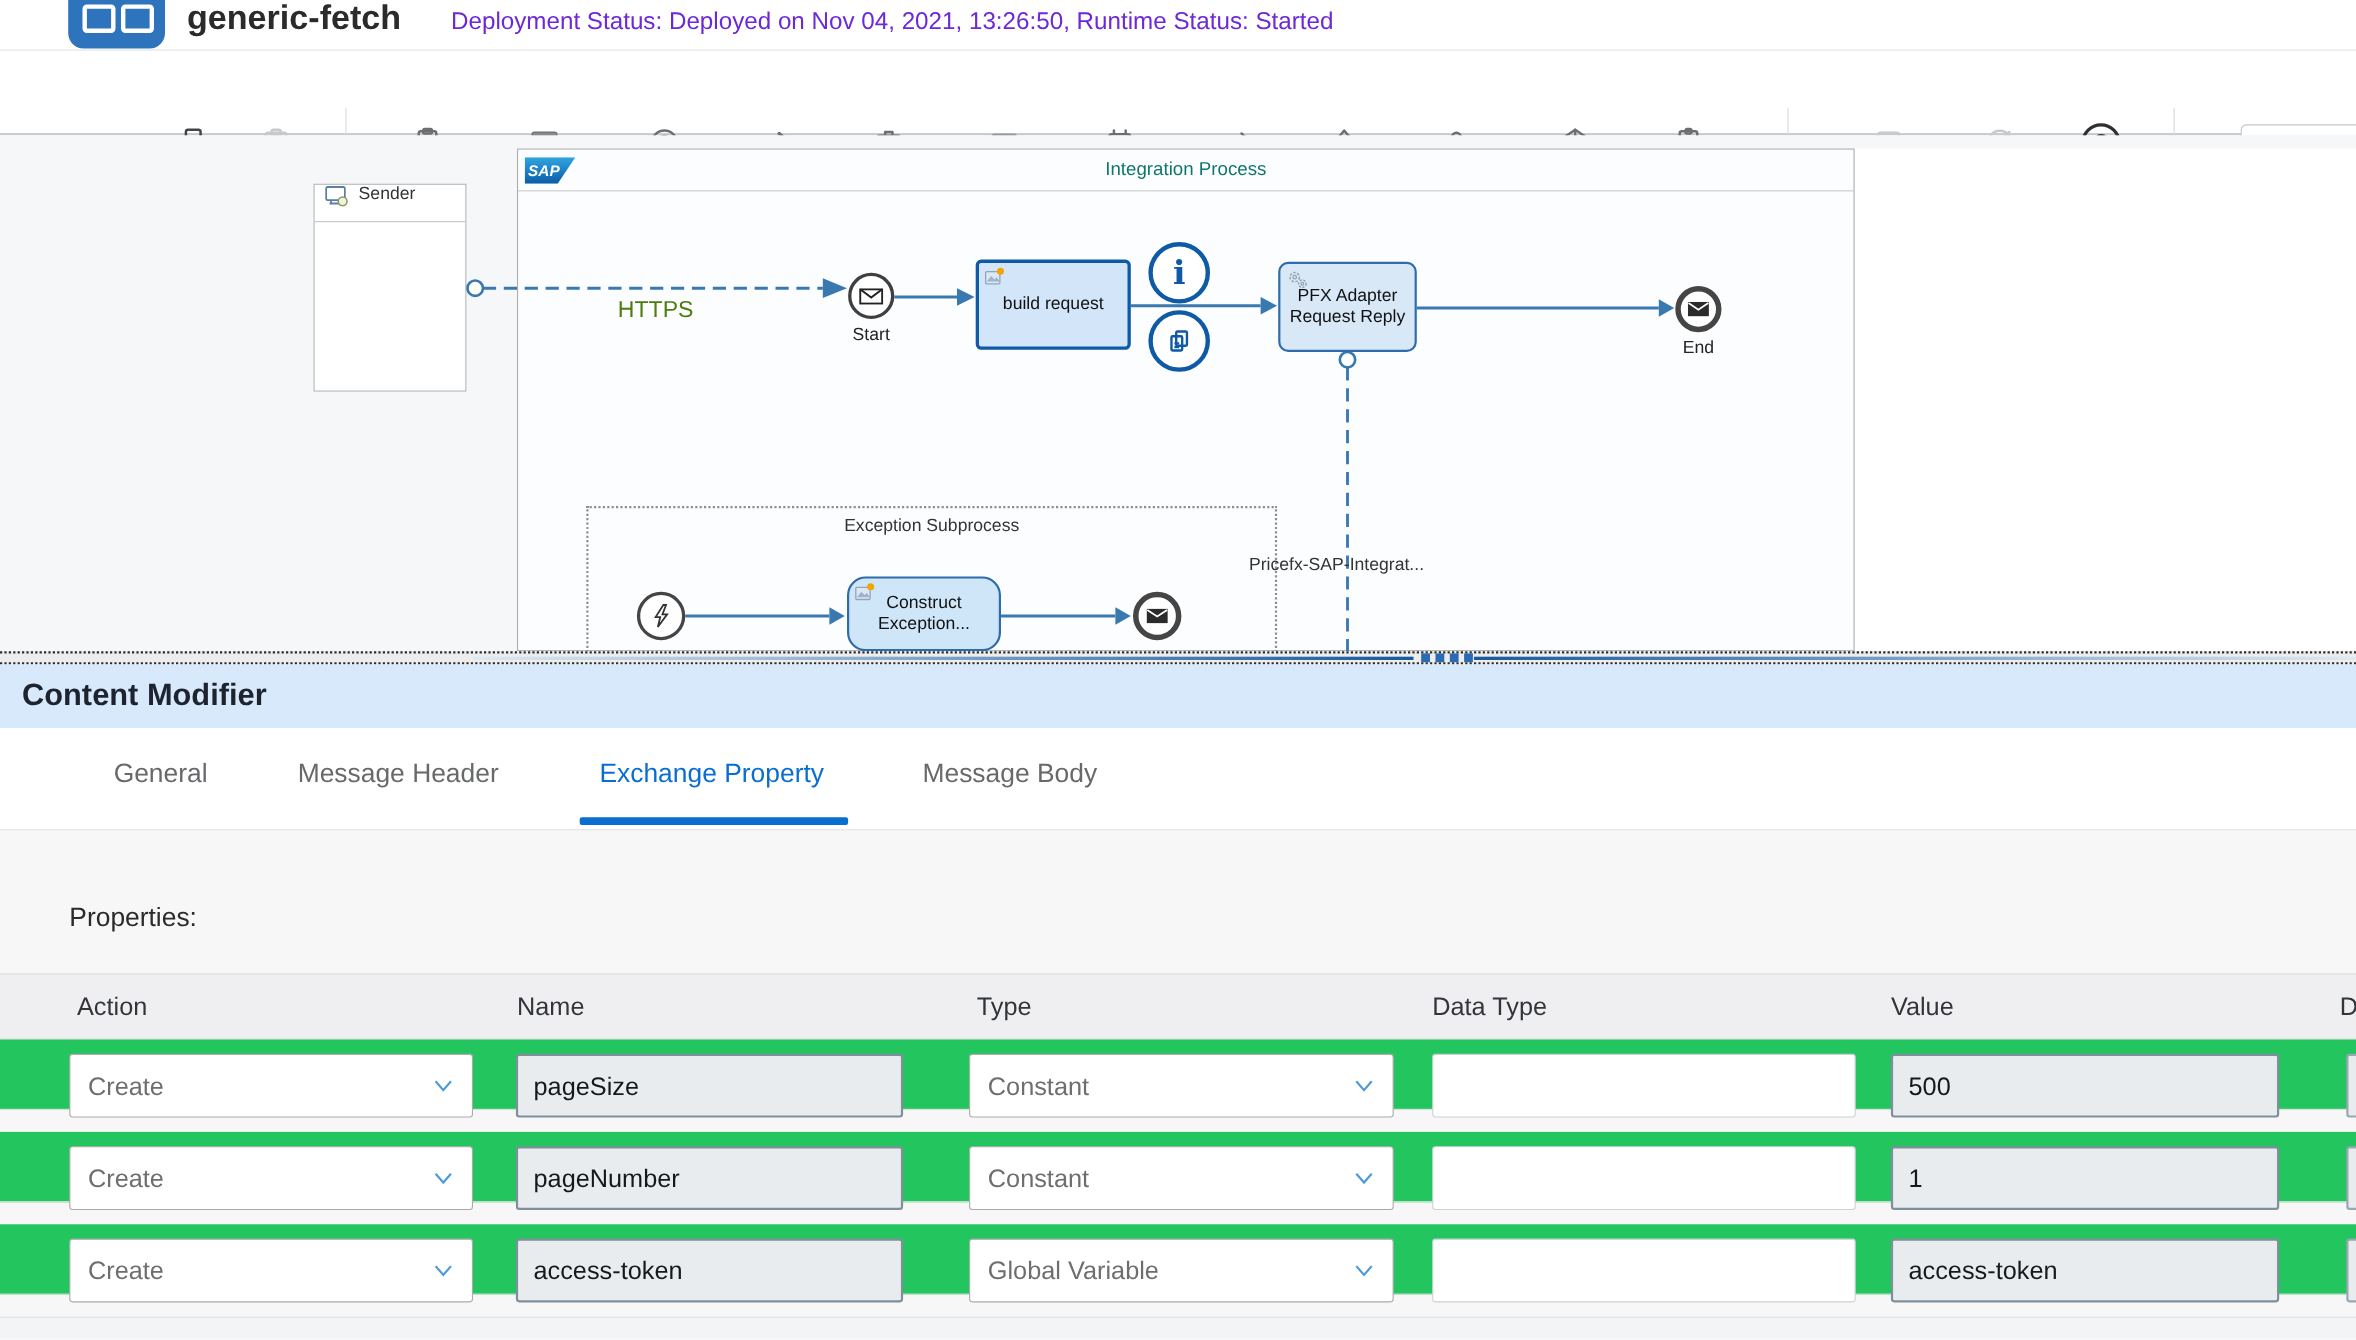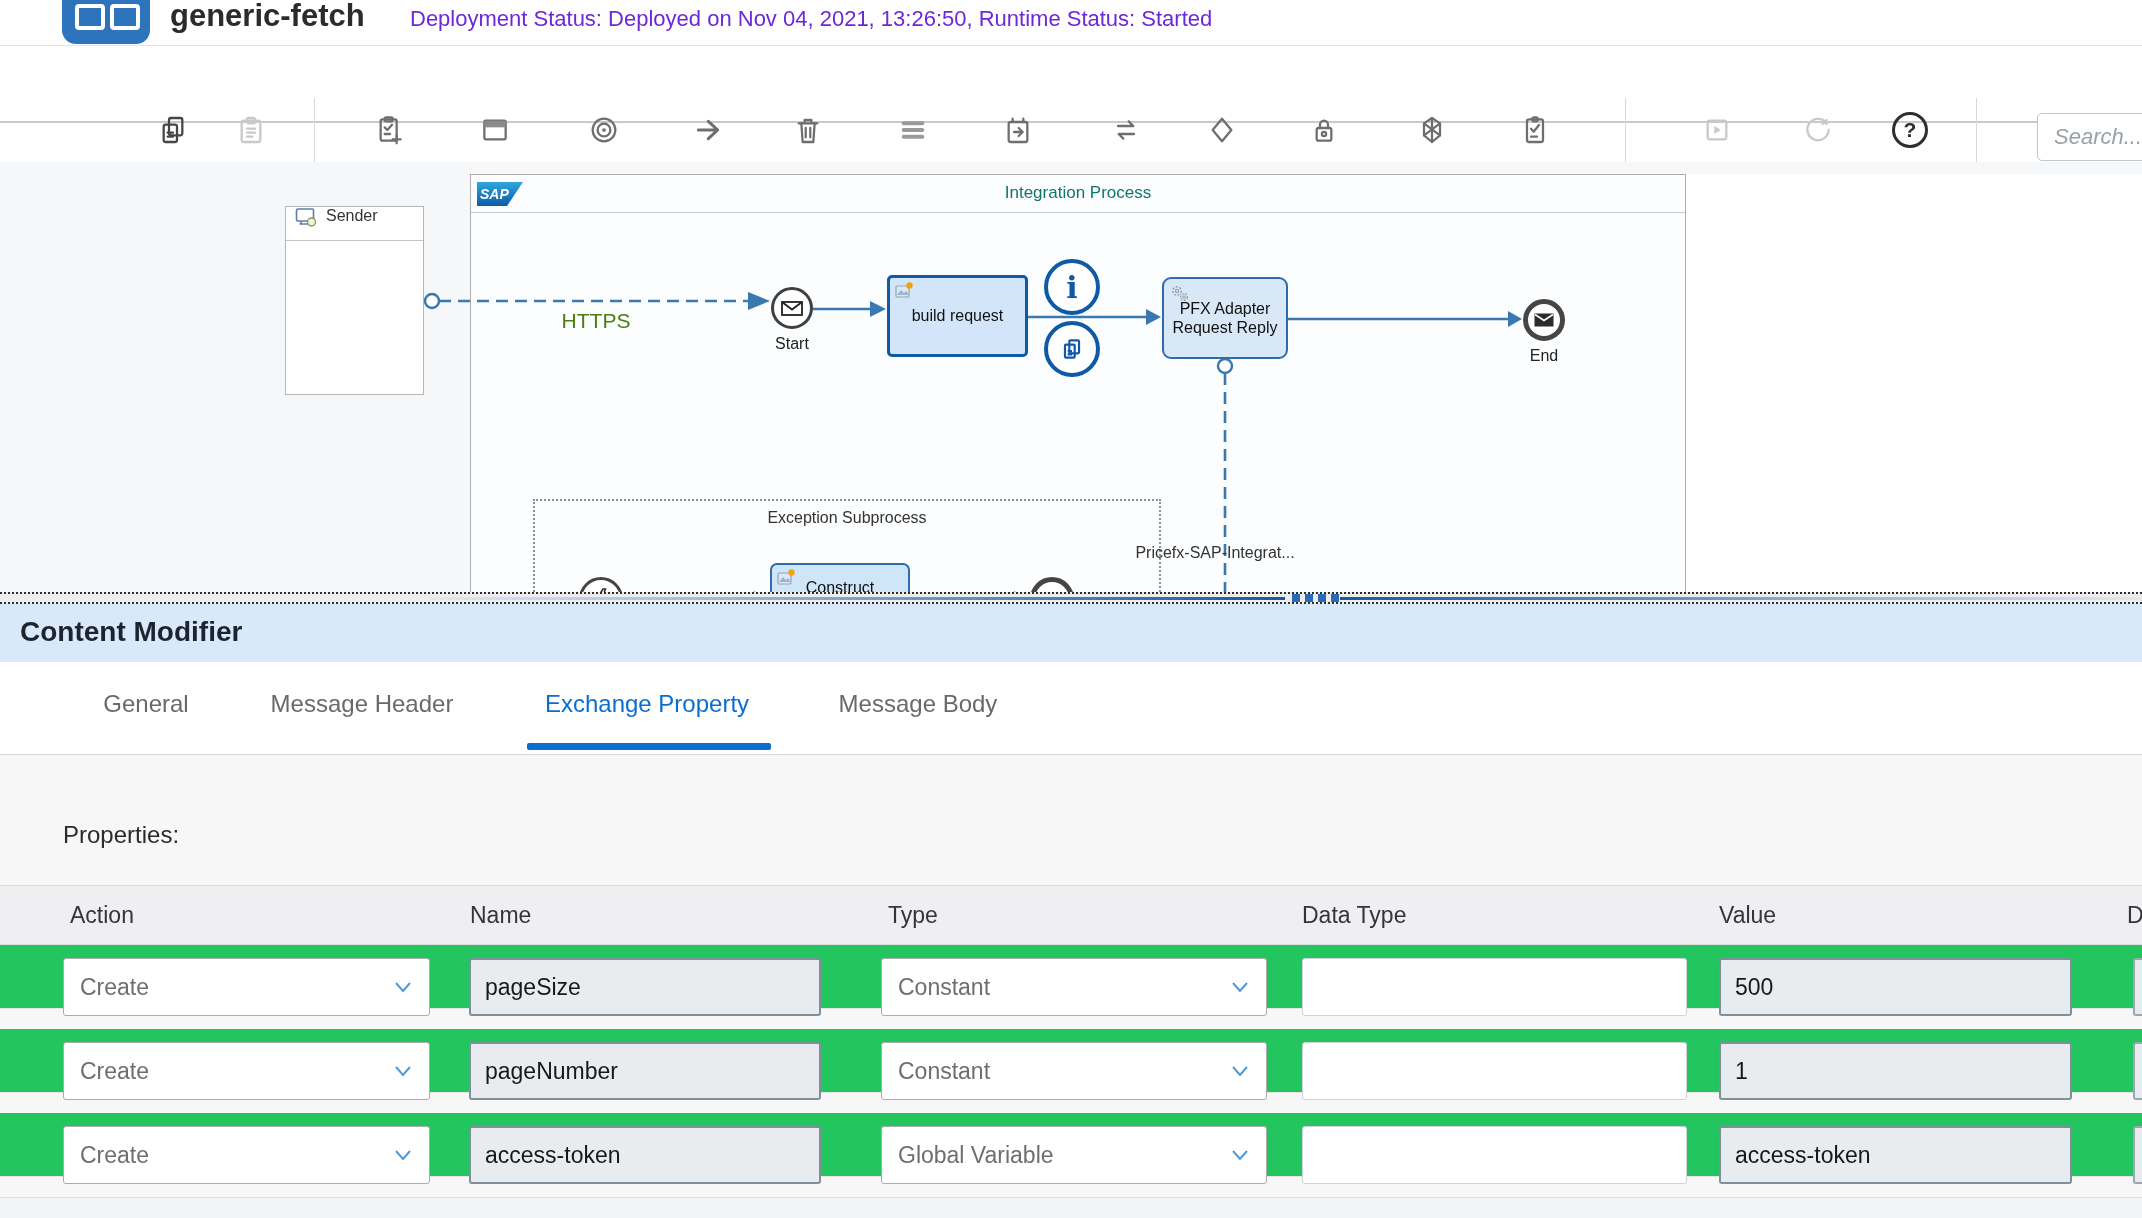--- a/index.html
+++ b/index.html
@@ -23,21 +23,21 @@
   .ic{stroke:#6e6e6e;fill:none;stroke-width:1.7;stroke-linecap:round;stroke-linejoin:round;}
   .ic-dark{stroke:#454545;} .ic-light{stroke:#c9c9c9;}
   .helpcirc{width:30px;height:30px;border:3px solid #2f2f2f;border-radius:50%;display:flex;
             align-items:center;justify-content:center;font-size:21px;font-weight:700;color:#2f2f2f;}
   .searchbox{position:absolute;left:2037px;top:67px;width:140px;height:48px;border:1px solid #c2c7cc;
              border-radius:5px;box-sizing:border-box;font-size:22px;font-style:italic;color:#6e757c;
              padding:0 0 0 16px;outline:none;background:#fff;font-family:"Liberation Sans",sans-serif;}
   .searchbox::placeholder{color:#9aa0a6;font-style:italic;}
 
   
-  .canvas{position:absolute;left:0;top:123px;width:2142px;height:469px;background:#f6f7f8;overflow:hidden;margin-top:39px;}
+  .canvas{position:absolute;left:0;top:123px;width:2142px;height:469px;background:#f6f7f8;overflow:hidden;}
   .pool{position:absolute;left:470px;top:12px;width:1216px;height:457px;background:#fcfdfe;
         border:1px solid #aeaeae;box-sizing:border-box;}
   .poolhdr{position:absolute;left:0;top:0;width:100%;height:38px;border-bottom:1px solid #c9c9c9;
            box-sizing:border-box;}
   .pooltitle{position:absolute;left:0;top:8px;width:100%;text-align:center;font-size:17px;color:#0f766e;}
   .rightvoid{position:absolute;left:1686px;top:12px;width:456px;height:457px;background:#fff;}
   .saplogo{position:absolute;left:6px;top:7px;}
 
   .senderpool{position:absolute;left:285px;top:44px;width:139px;height:189px;background:#fff;
               border:1px solid #b5b5b5;box-sizing:border-box;}
@@ -53,21 +53,21 @@
   .ev-end{left:1523px;top:137px;width:42px;height:42px;border:5px solid #454545;}
   .ev-err{left:579px;top:415px;width:44px;height:44px;border:3px solid #454545;}
   .ev-end2{left:1030px;top:415px;width:44px;height:44px;border:5px solid #454545;}
   .evlabel{position:absolute;text-align:center;font-size:16px;color:#222;}
 
   .task{position:absolute;box-sizing:border-box;display:flex;align-items:center;justify-content:center;
         text-align:center;font-size:16px;color:#111;}
   .task .cornericon{position:absolute;left:5px;top:4px;}
   .t-build{left:887px;top:113px;width:141px;height:82px;background:#d3e6f9;border:3px solid #0e5aa7;border-radius:5px;}
   .t-pfx{left:1162px;top:115px;width:126px;height:82px;background:#d8e8f7;border:2px solid #2e6cab;border-radius:9px;line-height:19px;}
-  .t-construct{left:770px;top:401px;width:140px;height:68px;background:#cfe5f8;border:2px solid #2e6cab;border-radius:7px;line-height:19px;}
+  .t-construct{left:770px;top:401px;width:140px;height:68px;background:#cfe5f8;border:2px solid #2e6cab;border-radius:17px;line-height:19px;}
 
   .fab{position:absolute;width:56px;height:56px;border-radius:50%;background:#fff;border:4px solid #0e5aa7;
        box-sizing:border-box;display:flex;align-items:center;justify-content:center;}
   .fab-info{left:1044px;top:97px;font-family:"DejaVu Serif",serif;font-weight:700;font-size:30px;color:#0e5aa7;}
   .fab-copy{left:1044px;top:159px;}
 
   .subproc{position:absolute;left:533px;top:337px;width:628px;height:140px;border:2px dotted #8f8f8f;box-sizing:border-box;}
   .subtitle{position:absolute;left:0;top:8px;width:100%;text-align:center;font-size:16px;color:#333;}
   .recvlabel{position:absolute;left:1105px;top:382px;width:220px;text-align:center;font-size:16px;color:#333;}
   .httpslabel{position:absolute;left:540px;top:147px;width:112px;text-align:center;font-size:21px;color:#4d7c0f;}

